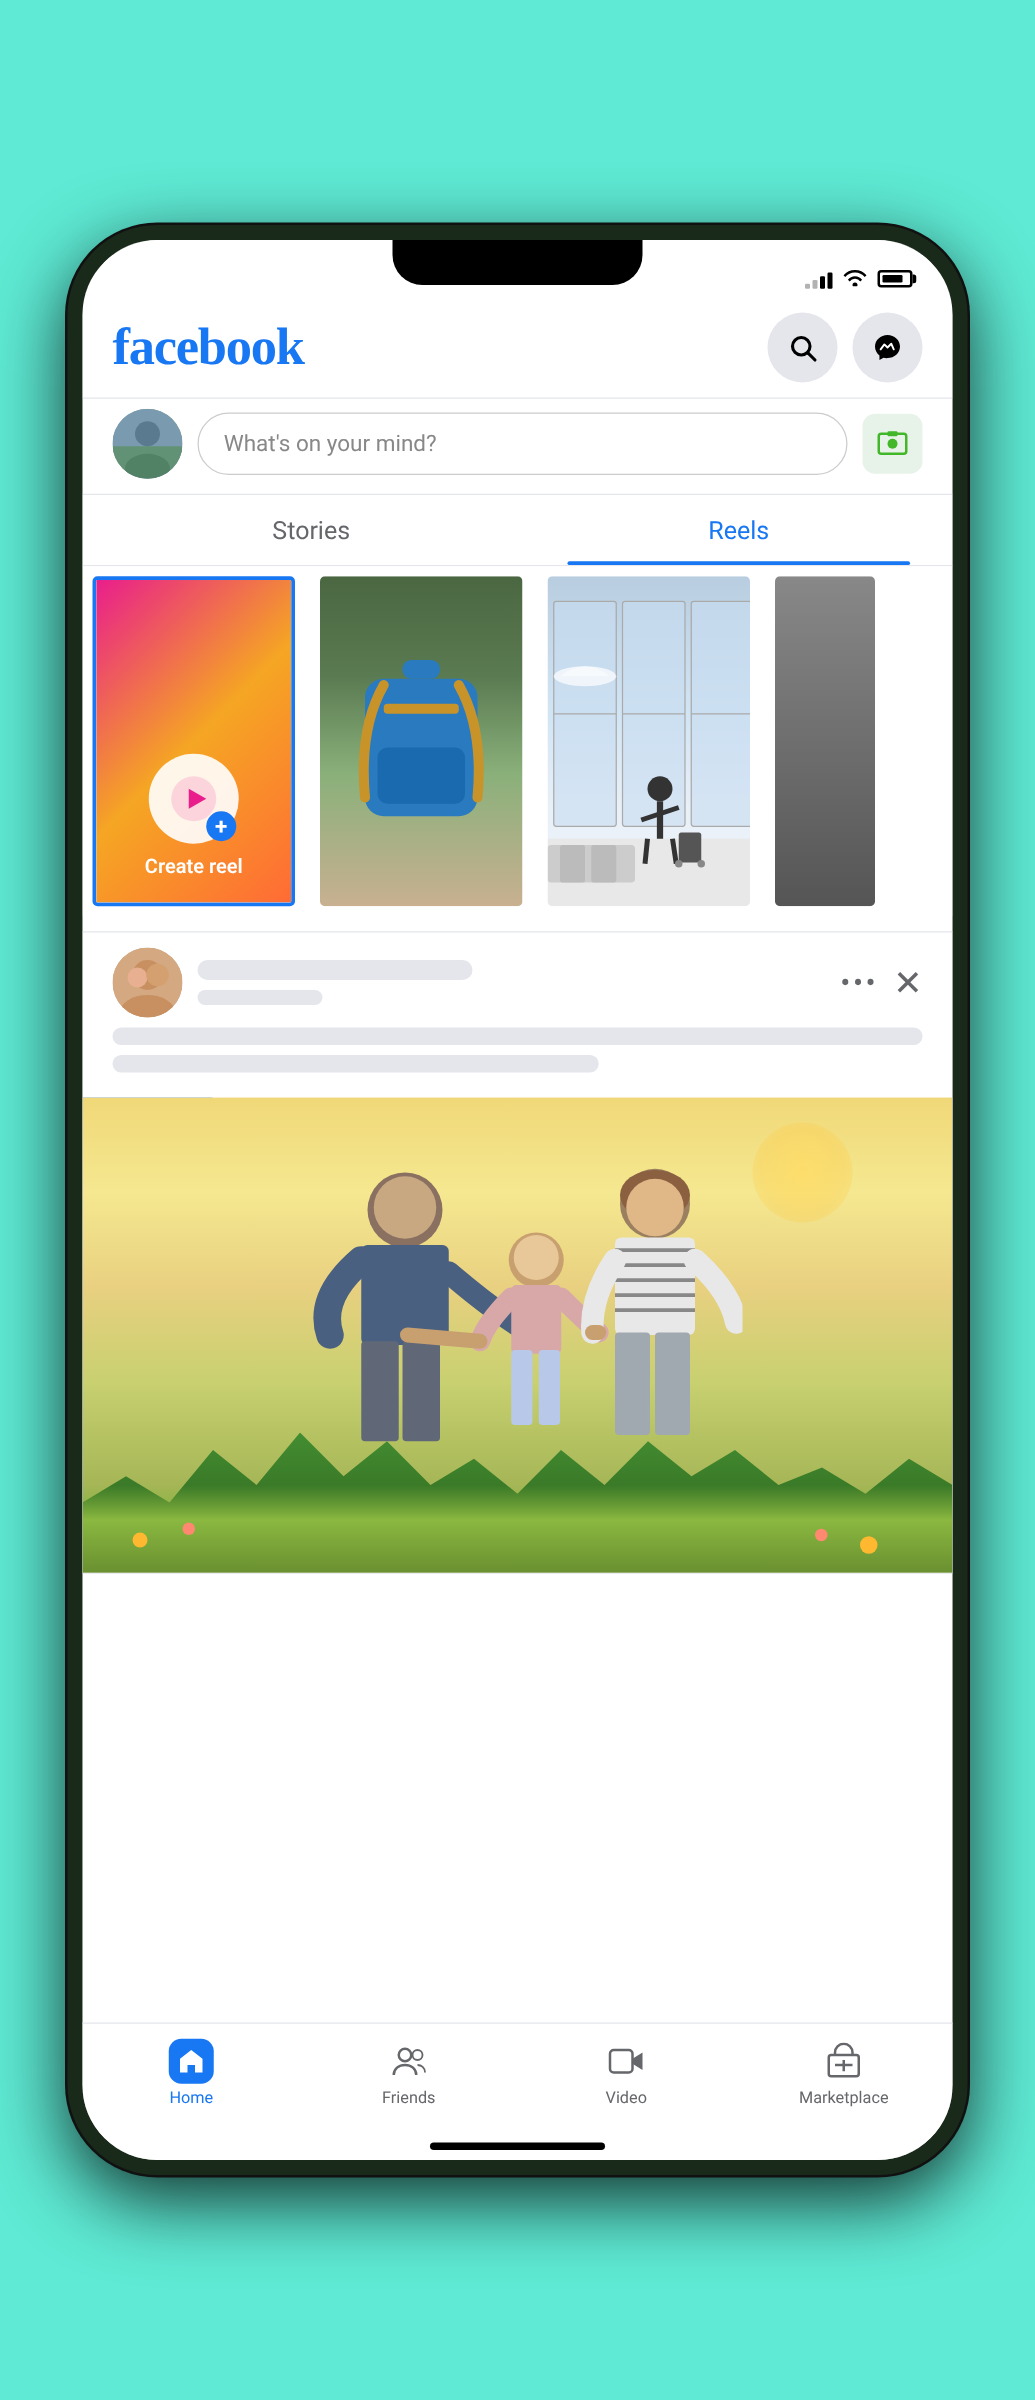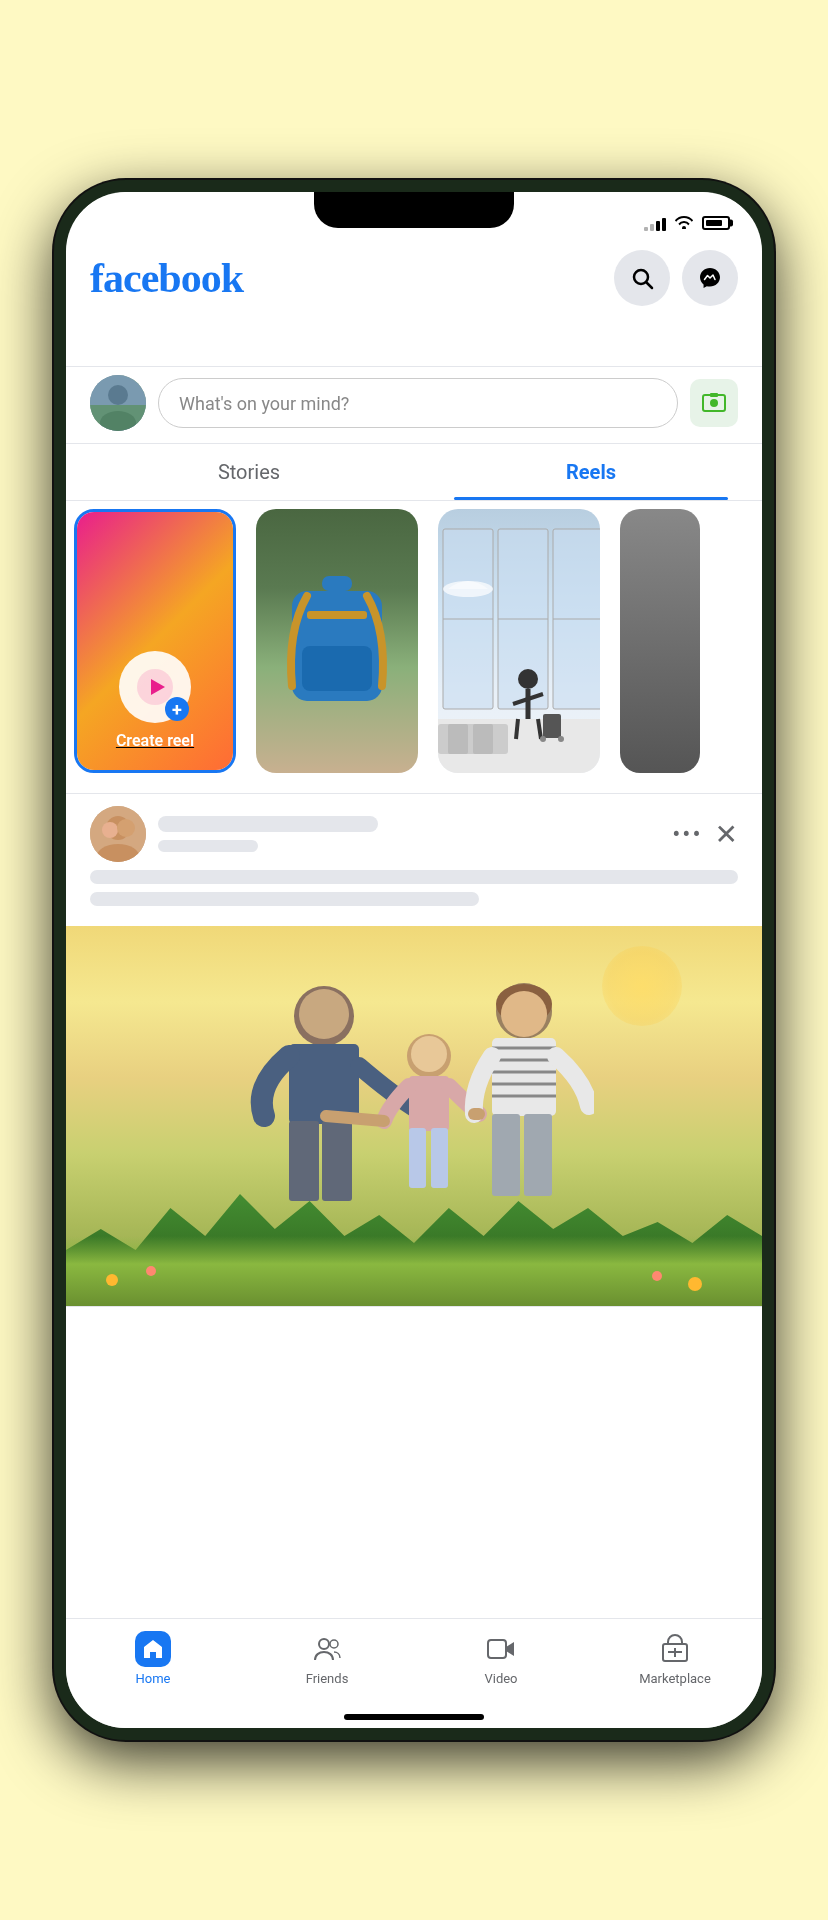--- a/index.html
+++ b/index.html
@@ -8,21 +8,21 @@
       display: flex;
       justify-content: center;
       align-items: center;
       min-height: 100vh;
       font-family: -apple-system, BlinkMacSystemFont, 'Segoe UI', Roboto, sans-serif;
     }
 
     .phone-outer {
       width: 828px;
       height: 1920px;
-      background: #fef9c3;
+      background: #5eead4;
       display: flex;
       justify-content: center;
       align-items: center;
       position: relative;
     }
 
     .phone-frame {
       width: 720px;
       height: 1560px;
       background: #fff;
@@ -162,21 +162,20 @@
     }
 
     
     .post-composer {
       padding: 8px 24px 12px;
       display: flex;
       align-items: center;
       gap: 12px;
       border-top: 1px solid #e4e6eb;
       border-bottom: 1px solid #e4e6eb;
-      margin-top: 48px;
     }
 
     .avatar-sm {
       width: 56px;
       height: 56px;
       border-radius: 50%;
       overflow: hidden;
       flex-shrink: 0;
       background: #ccc;
     }
@@ -229,21 +228,21 @@
       text-align: center;
       padding: 16px 0;
       font-size: 20px;
       cursor: pointer;
       position: relative;
       color: #65676b;
     }
 
     .tab.active {
       color: #1877f2;
-      font-weight: 700;
+      font-weight: 400;
     }
 
     .tab.active::after {
       content: '';
       position: absolute;
       bottom: 0;
       left: 10%;
       width: 80%;
       height: 3px;
       background: #1877f2;
@@ -258,25 +257,24 @@
       height: 280px;
       background: #fff;
       padding: 8px 0;
     }
 
     .reel-item {
       flex-shrink: 0;
       width: 162px;
       height: 264px;
       margin-right: 20px;
-      border-radius: 20px;
+      border-radius: 4px;
       overflow: hidden;
       position: relative;
       cursor: pointer;
-      text-decoration: underline;
     }
 
     .reel-item:first-child {
       margin-left: 8px;
       border: 3px solid #1877f2;
     }
 
     .reel-create {
       background: linear-gradient(135deg, #e91e8c 0%, #f5a623 50%, #ff6b35 100%);
       display: flex;

